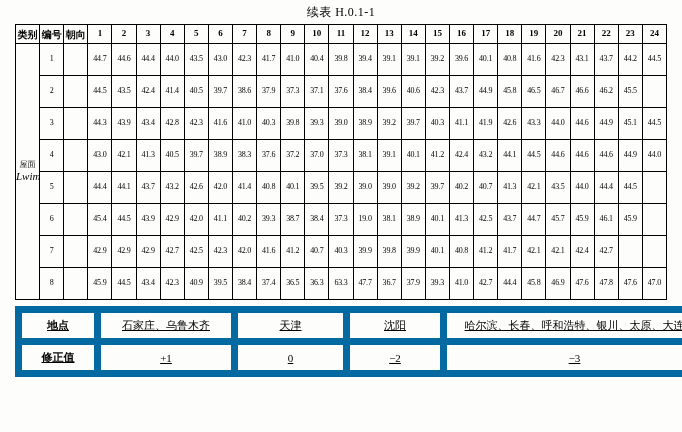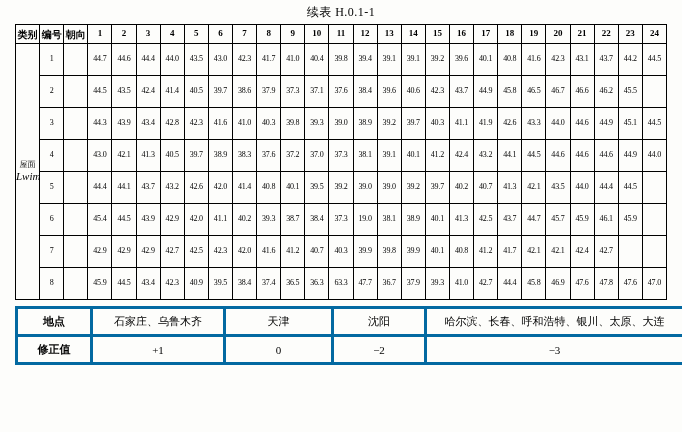--- a/index.html
+++ b/index.html
@@ -84,27 +84,28 @@
     font-weight: bold;
   }
   table.sub {
     border-collapse: collapse;
     width: 652px;
     margin-left: 15px;
     margin-top: 6px;
     table-layout: fixed;
   }
   table.sub td {
-    border: 3px solid #0369a1;
+    border: 7px solid #0369a1;
     font-size: 11px;
     text-align: center;
     vertical-align: middle;
     height: 25px;
     padding: 0;
     font-family: "Liberation Serif", serif;
+    text-decoration: underline;
   }
   table.sub td.lbl {
     width: 72px;
     font-weight: bold;
   }
   .col2 { width: 130px; }
   .col3 { width: 105px; }
   .col4 { width: 90px; }
   .col5 { width: 255px; }
 </style>

